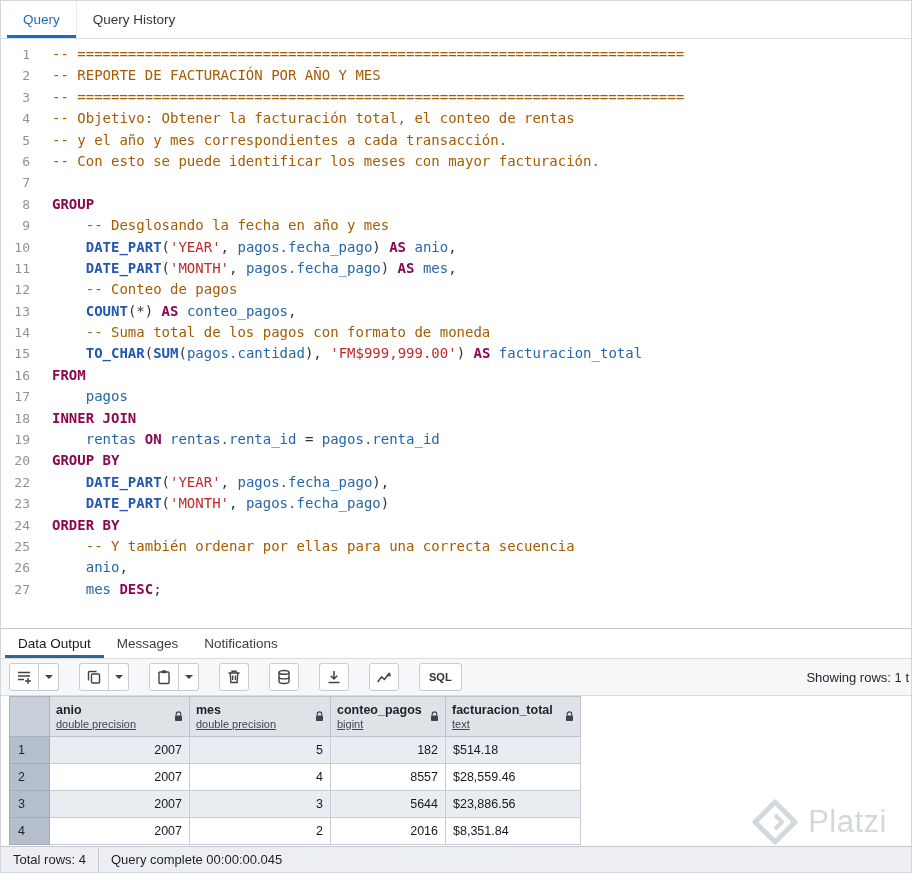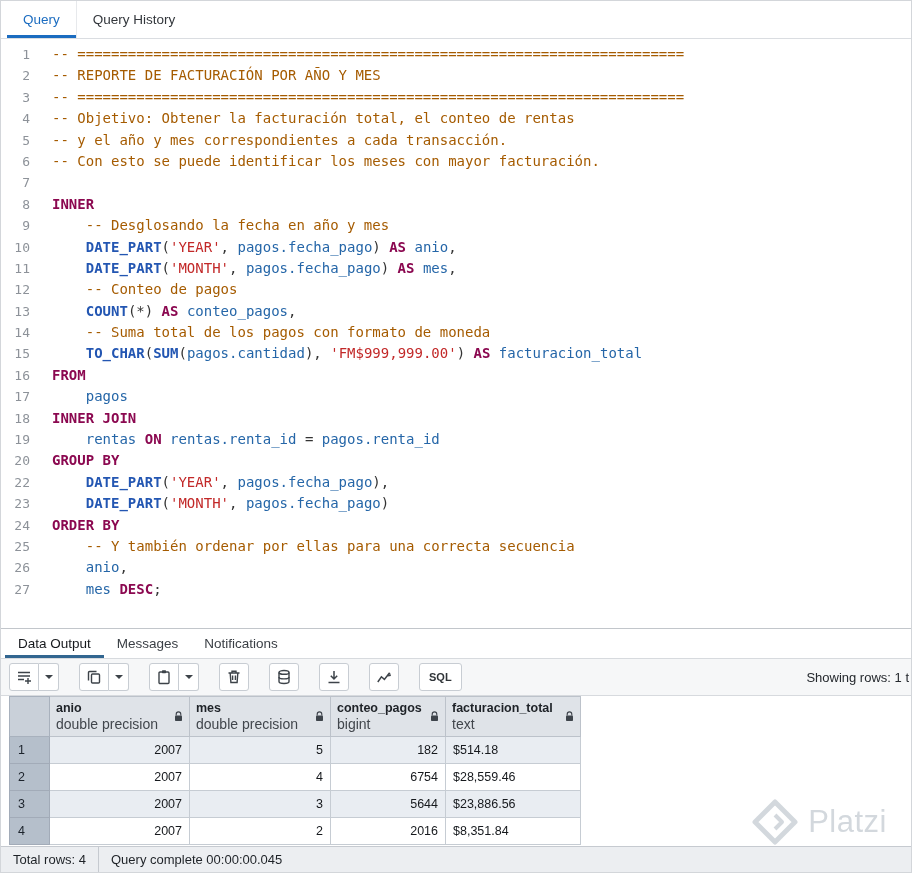--- a/index.html
+++ b/index.html
@@ -60,21 +60,21 @@
 
   
   .grid-area { flex: 1; position: relative; overflow: hidden; background: #fff; padding-left: 8px; }
   table.grid { border-collapse: collapse; table-layout: fixed; font-size: 12.5px; }
   table.grid th, table.grid td { overflow: hidden; white-space: nowrap; }
   th.corner { background: #c9d0d9; border: 1px solid #a8b1bd; height: 40px; }
   th.hdr { background: #dfe3e8; border: 1px solid #bcc2ca; height: 40px;
            padding: 3px 6px; text-align: left; vertical-align: middle; }
   .hdr-flex { display: flex; justify-content: space-between; align-items: center; gap: 4px; }
   .hdr-name { font-weight: bold; font-size: 12.5px; color: #1e2227; }
-  .hdr-type { font-size: 14px; color: #41464c; font-weight: normal; margin-top: 1px; }
+  .hdr-type { font-size: 11px; color: #41464c; font-weight: normal; margin-top: 1px; text-decoration: underline; }
   td.rownum { background: #b5bfcb; border: 1px solid #a2abb8; color: #1c232c;
               height: 27px; padding: 0 0 0 8px; font-size: 12.5px; }
   td.data { border: 1px solid #c6ccd3; height: 27px; padding: 0 7px; color: #16191d; }
   tr.row-odd td.data { background: #e9edf2; }
   tr.row-even td.data { background: #ffffff; }
 
   
   .statusbar { height: 26px; flex: none; background: #eceef1; border-top: 1px solid #c6cad0;
                display: flex; align-items: stretch; font-size: 13px; color: #1e2227; }
   .status-item { display: flex; align-items: center; padding: 0 12px; }
@@ -122,21 +122,21 @@
         <div class="code-line">
           <span class="gutter">6</span>
           <span class="code-text"><span class="tok-c">-- Con esto se puede identificar los meses con mayor facturación.</span></span>
         </div>
         <div class="code-line">
           <span class="gutter">7</span>
           <span class="code-text"></span>
         </div>
         <div class="code-line">
           <span class="gutter">8</span>
-          <span class="code-text"><span class="tok-k">INNER</span></span>
+          <span class="code-text"><span class="tok-k">GROUP</span></span>
         </div>
         <div class="code-line">
           <span class="gutter">9</span>
           <span class="code-text"><span class="tok-p">    </span><span class="tok-c">-- Desglosando la fecha en año y mes</span></span>
         </div>
         <div class="code-line">
           <span class="gutter">10</span>
           <span class="code-text"><span class="tok-p">    </span><span class="tok-f">DATE_PART</span><span class="tok-p">(</span><span class="tok-s">'YEAR'</span><span class="tok-p">, </span><span class="tok-i">pagos.fecha_pago</span><span class="tok-p">) </span><span class="tok-k">AS</span><span class="tok-i"> anio</span><span class="tok-p">,</span></span>
         </div>
         <div class="code-line">
@@ -365,21 +365,21 @@
             <td class="rownum">1</td>
             <td class="data" style="text-align: right;">2007</td>
             <td class="data" style="text-align: right;">5</td>
             <td class="data" style="text-align: right;">182</td>
             <td class="data" style="text-align: left;">$514.18</td>
           </tr>
           <tr class="row-even">
             <td class="rownum">2</td>
             <td class="data" style="text-align: right;">2007</td>
             <td class="data" style="text-align: right;">4</td>
-            <td class="data" style="text-align: right;">6754</td>
+            <td class="data" style="text-align: right;">8557</td>
             <td class="data" style="text-align: left;">$28,559.46</td>
           </tr>
           <tr class="row-odd">
             <td class="rownum">3</td>
             <td class="data" style="text-align: right;">2007</td>
             <td class="data" style="text-align: right;">3</td>
             <td class="data" style="text-align: right;">5644</td>
             <td class="data" style="text-align: left;">$23,886.56</td>
           </tr>
           <tr class="row-even">

